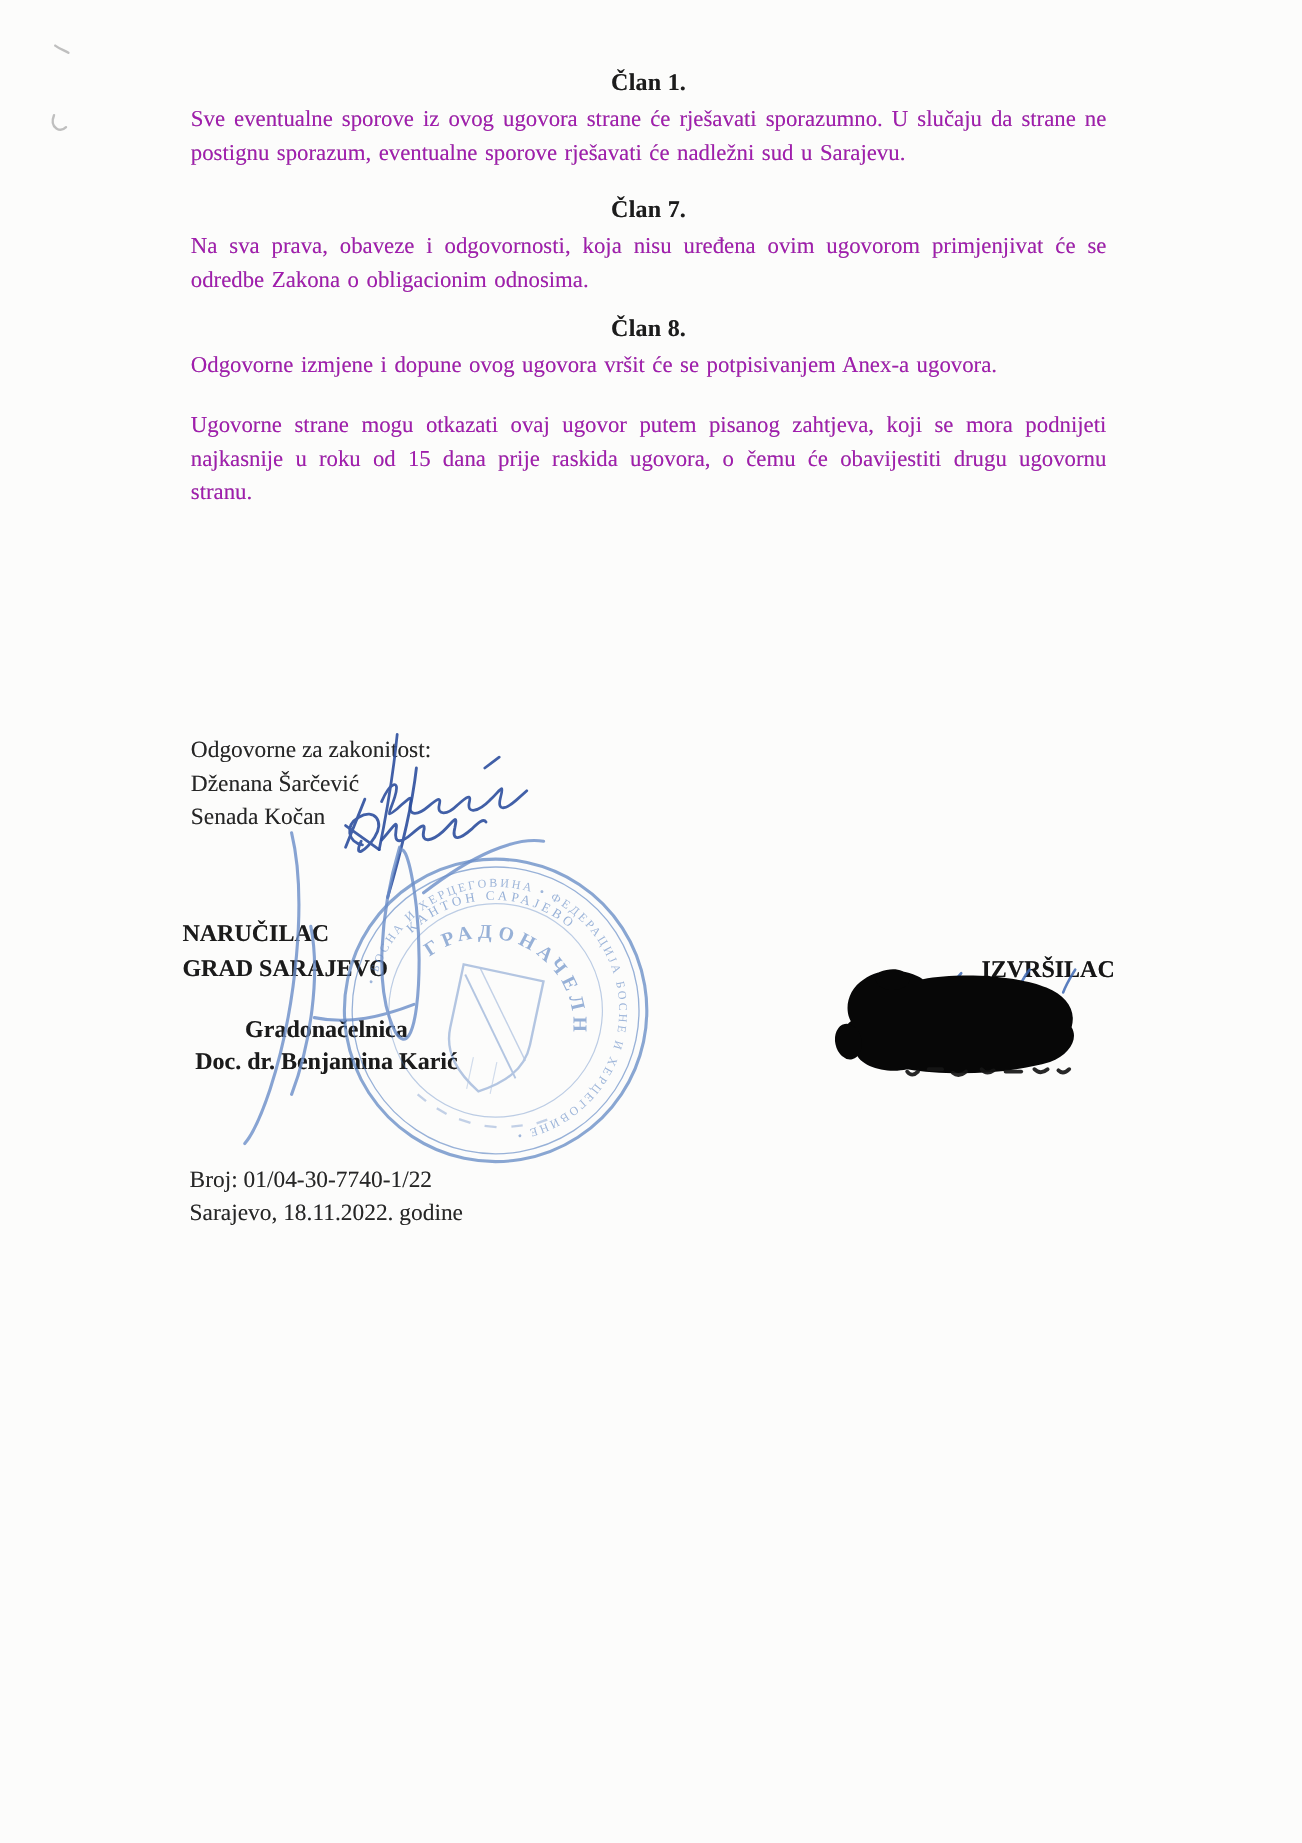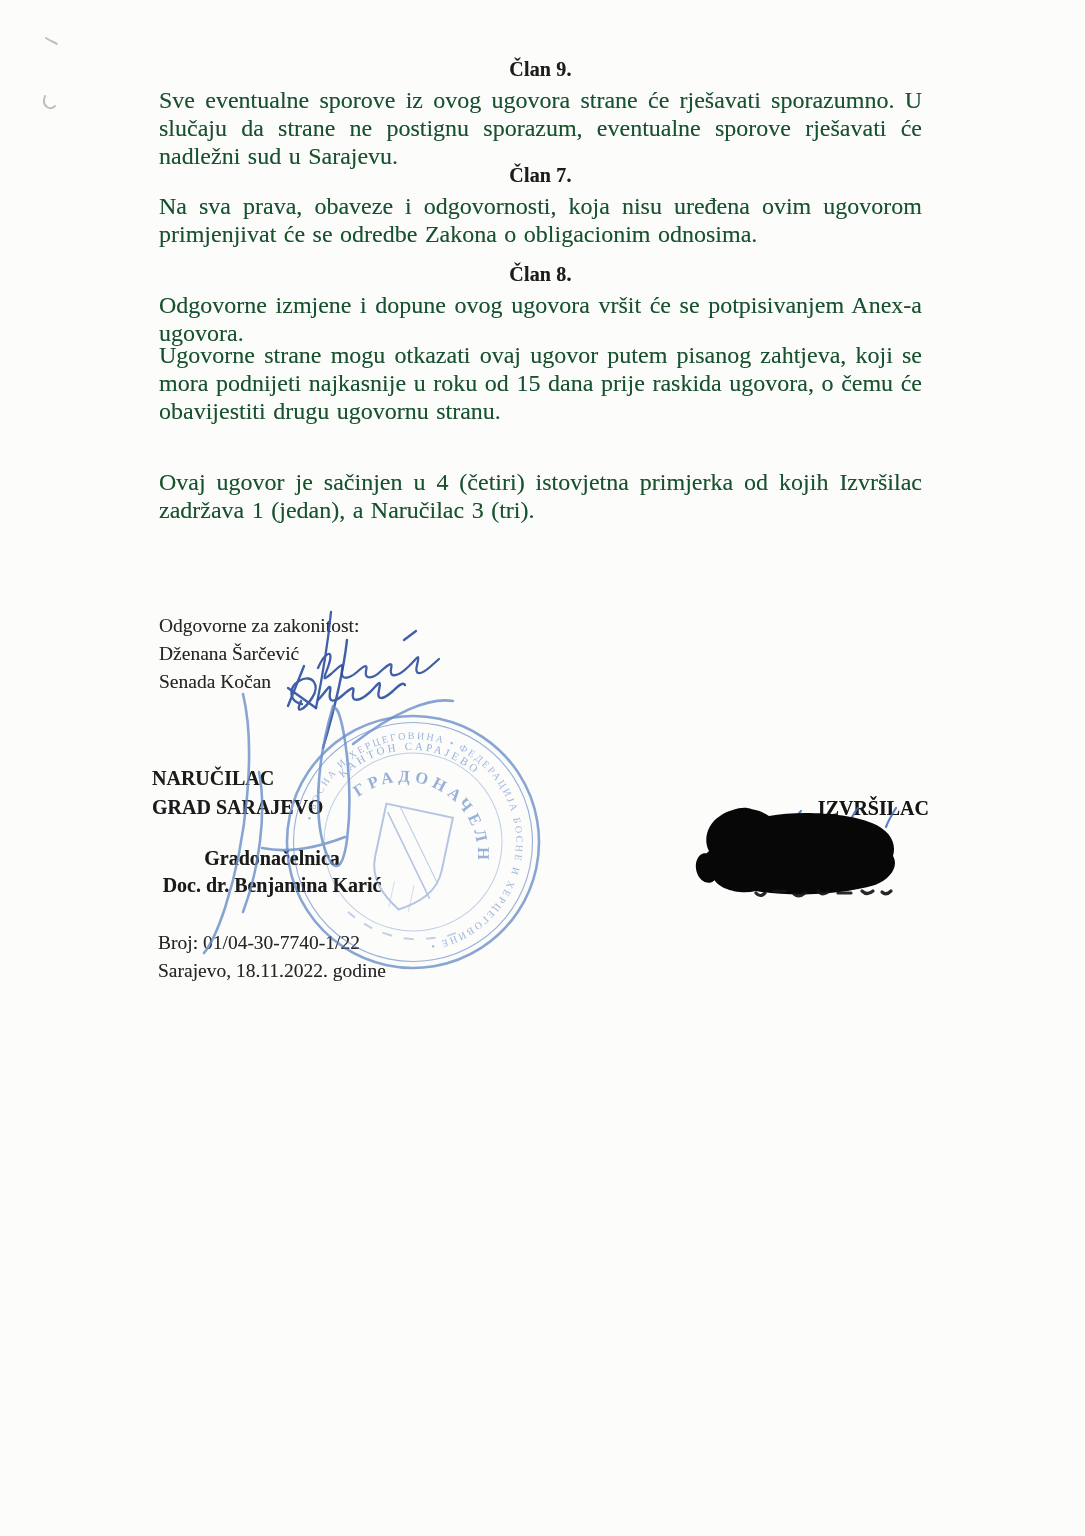--- a/index.html
+++ b/index.html
@@ -15,68 +15,67 @@
   
   .article{position:absolute;left:159px;width:763px;}
   .article-title{
     margin:0 0 5px 0;
     font-size:20px;font-weight:bold;text-align:center;
     line-height:24px;color:#1c1c1c;
     letter-spacing:.2px;
     text-shadow:0 0 .5px rgba(30,30,30,.45);
   }
   .article-body{
-    margin:0;font-size:24px;line-height:28px;
-    text-align:justify;color:#14532d;
+    margin:0;font-size:19px;line-height:28px;
+    text-align:justify;color:#a21caf;
     text-shadow:0 0 .5px rgba(40,40,40,.35);
     word-spacing:1.5px;
   }
   
   .legality{position:absolute;left:159px;top:612px;font-size:19.5px;line-height:28px;color:#262626;text-shadow:0 0 .5px rgba(40,40,40,.35);}
   
   .narucilac{position:absolute;left:152px;top:764px;width:220px;text-align:left;
     font-weight:bold;font-size:20px;line-height:29px;color:#1b1b1b;text-shadow:0 0 .5px rgba(30,30,30,.45);}
   .gradonacelnica{position:absolute;left:132px;top:845px;width:280px;text-align:center;
     font-weight:bold;font-size:20px;line-height:27px;color:#1b1b1b;text-shadow:0 0 .5px rgba(30,30,30,.45);}
-  .reference{position:absolute;left:158px;top:929px;font-size:19.5px;line-height:28px;color:#262626;text-shadow:0 0 .5px rgba(40,40,40,.35);}
+  .reference{position:absolute;left:158px;top:970px;font-size:19.5px;line-height:28px;color:#262626;text-shadow:0 0 .5px rgba(40,40,40,.35);}
   
   .izvrsilac{position:absolute;left:729px;top:797px;width:200px;text-align:right;
     font-weight:bold;font-size:20px;color:#151515;text-shadow:0 0 .5px rgba(20,20,20,.5);}
   
   .stamp-wrap{position:absolute;left:268px;top:692px;width:300px;height:300px;
     opacity:.82;filter:blur(.5px);pointer-events:none;}
   
   .ink-overlay{position:absolute;left:0;top:0;width:1085px;height:1536px;pointer-events:none;}
 </style>
 </head>
 <body>
 
 <div class="page">
 
   <section class="article" style="top:57px">
-    <h3 class="article-title">Član 9.</h3>
+    <h3 class="article-title">Član 1.</h3>
     <p class="article-body">Sve eventualne sporove iz ovog ugovora strane će rješavati sporazumno. U slučaju da strane ne postignu sporazum, eventualne sporove rješavati će nadležni sud u Sarajevu.</p>
   </section>
 
   <section class="article" style="top:163px">
     <h3 class="article-title">Član 7.</h3>
     <p class="article-body">Na sva prava, obaveze i odgovornosti, koja nisu uređena ovim ugovorom primjenjivat će se odredbe Zakona o obligacionim odnosima.</p>
   </section>
 
   <section class="article" style="top:262px">
     <h3 class="article-title">Član 8.</h3>
     <p class="article-body">Odgovorne izmjene i dopune ovog ugovora vršit će se potpisivanjem Anex-a ugovora.</p>
   </section>
 
   <section class="article" style="top:341px">
     <p class="article-body">Ugovorne strane mogu otkazati ovaj ugovor putem pisanog zahtjeva, koji se mora podnijeti najkasnije u roku od 15 dana prije raskida ugovora, o čemu će obavijestiti drugu ugovornu stranu.</p>
   </section>
 
   <section class="article" style="top:468px">
-    <p class="article-body">Ovaj ugovor je sačinjen u 4 (četiri) istovjetna primjerka od kojih Izvršilac zadržava 1 (jedan), a Naručilac 3 (tri).</p>
   </section>
 
   <div class="legality">
     <div>Odgovorne za zakonitost:</div>
     <div>Dženana Šarčević</div>
     <div>Senada Kočan</div>
   </div>
 
   <div class="narucilac">
     <div>NARUČILAC</div>

